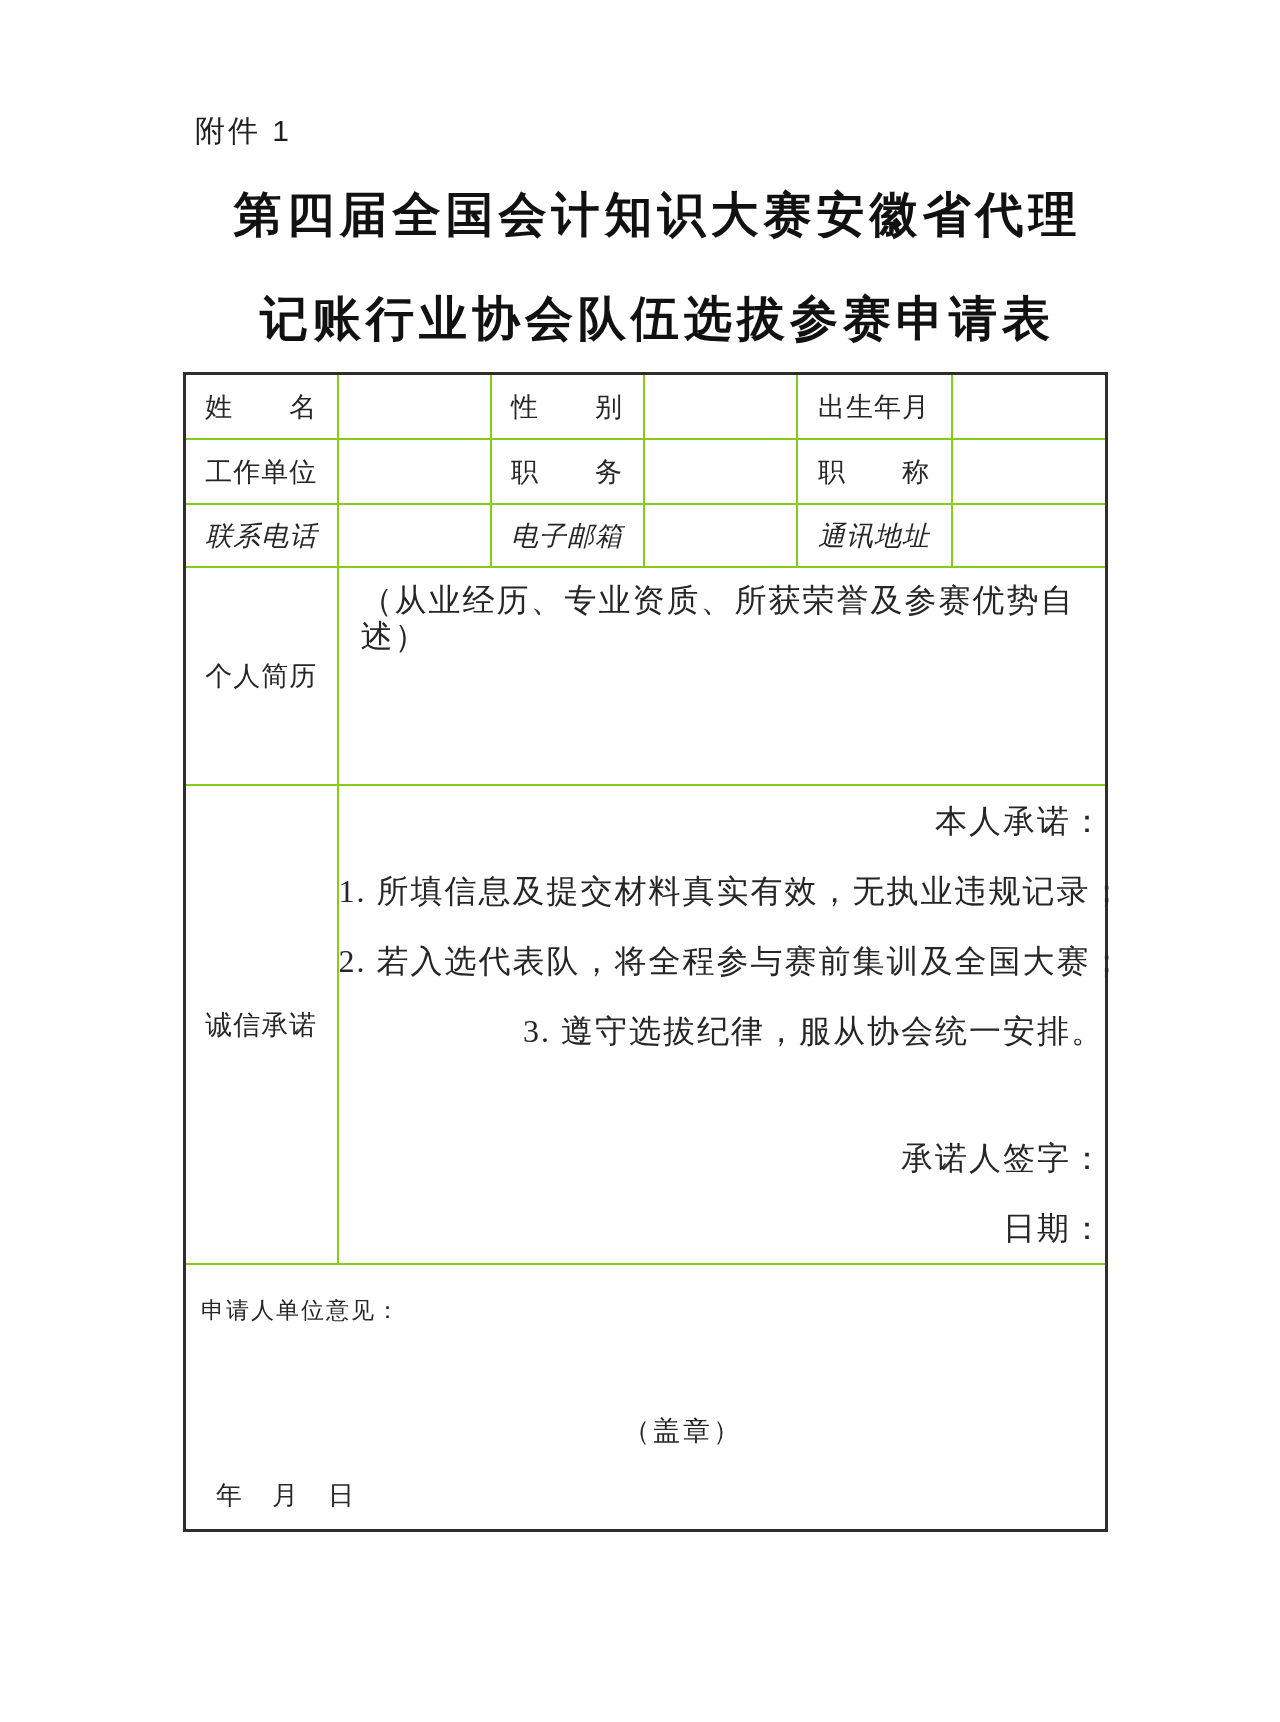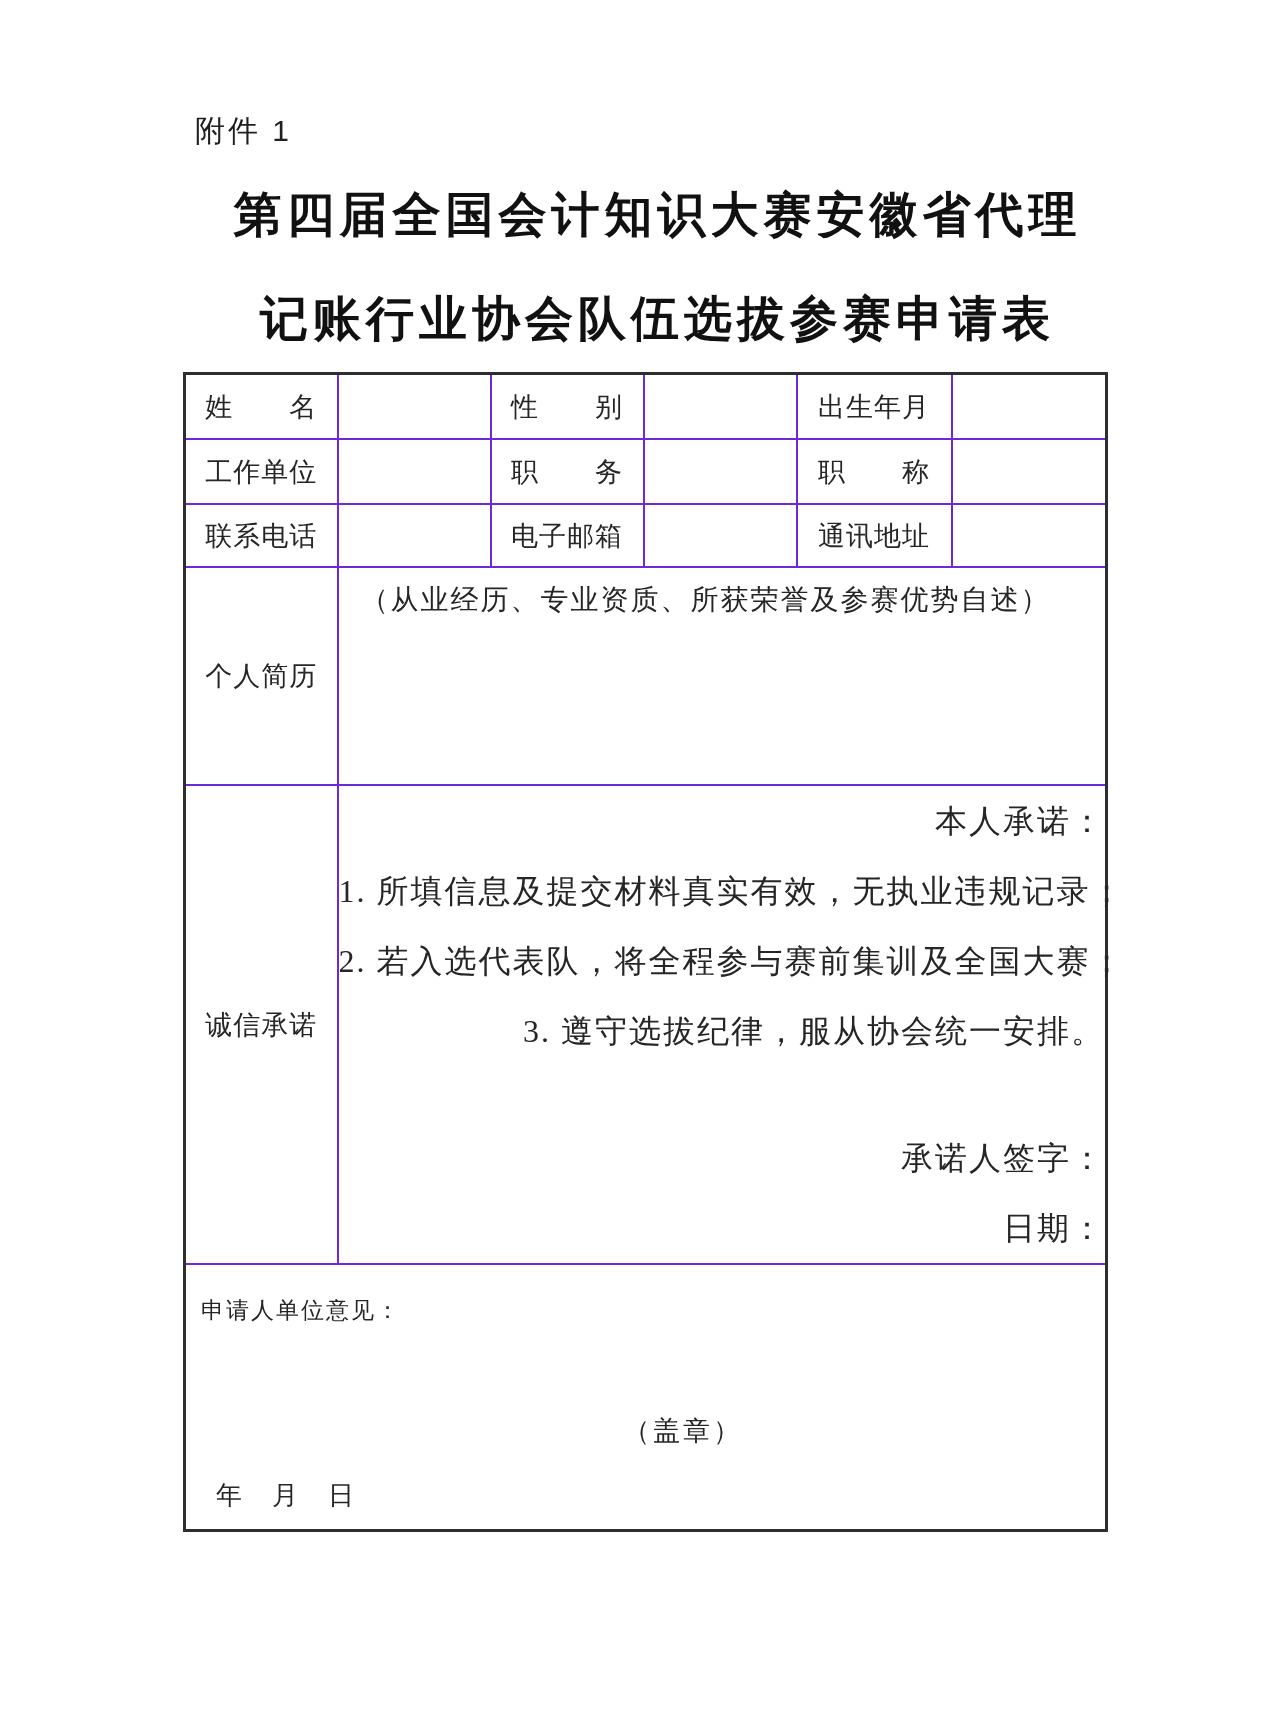--- a/index.html
+++ b/index.html
@@ -29,42 +29,42 @@
   .title.l2{top:290px;}
 
   table.form{
     position:absolute;left:183px;top:372px;
     width:922px;
     border-collapse:collapse;
     table-layout:fixed;
     border:3px solid #2e2e2e;
   }
   table.form td{
-    border:2px solid #6d28d9;
+    border:2px solid #84cc16;
     padding:0;
     font-size:27px;
     letter-spacing:1px;
     color:#262626;
     background:#ffffff;
   }
   tr.r1 td{height:63px;}
   tr.r2 td{height:65px;}
   tr.r3 td{height:63px;}
-  tr.r4 td{height:61px;}
+  tr.r4 td{height:61px;font-style:italic;}
   tr.r5 td{height:216px;}
   tr.r6 td{height:468px;}
   tr.r7 td{height:264px;}
 
   td.lab{text-align:center;vertical-align:middle;}
   td.val{vertical-align:middle;}
 
   td.content{vertical-align:top;}
   .hint{
     padding:14px 10px 0 22px;
-    font-size:28px;letter-spacing:2px;line-height:36px;
+    font-size:32px;letter-spacing:2px;line-height:36px;
   }
   td.commit{padding-left:12px;}
   .cline{
     line-height:70px;height:70px;
     font-size:32px;letter-spacing:2px;
     white-space:nowrap;
     text-align:right;
   }
   .spacer{height:57px;}
 

